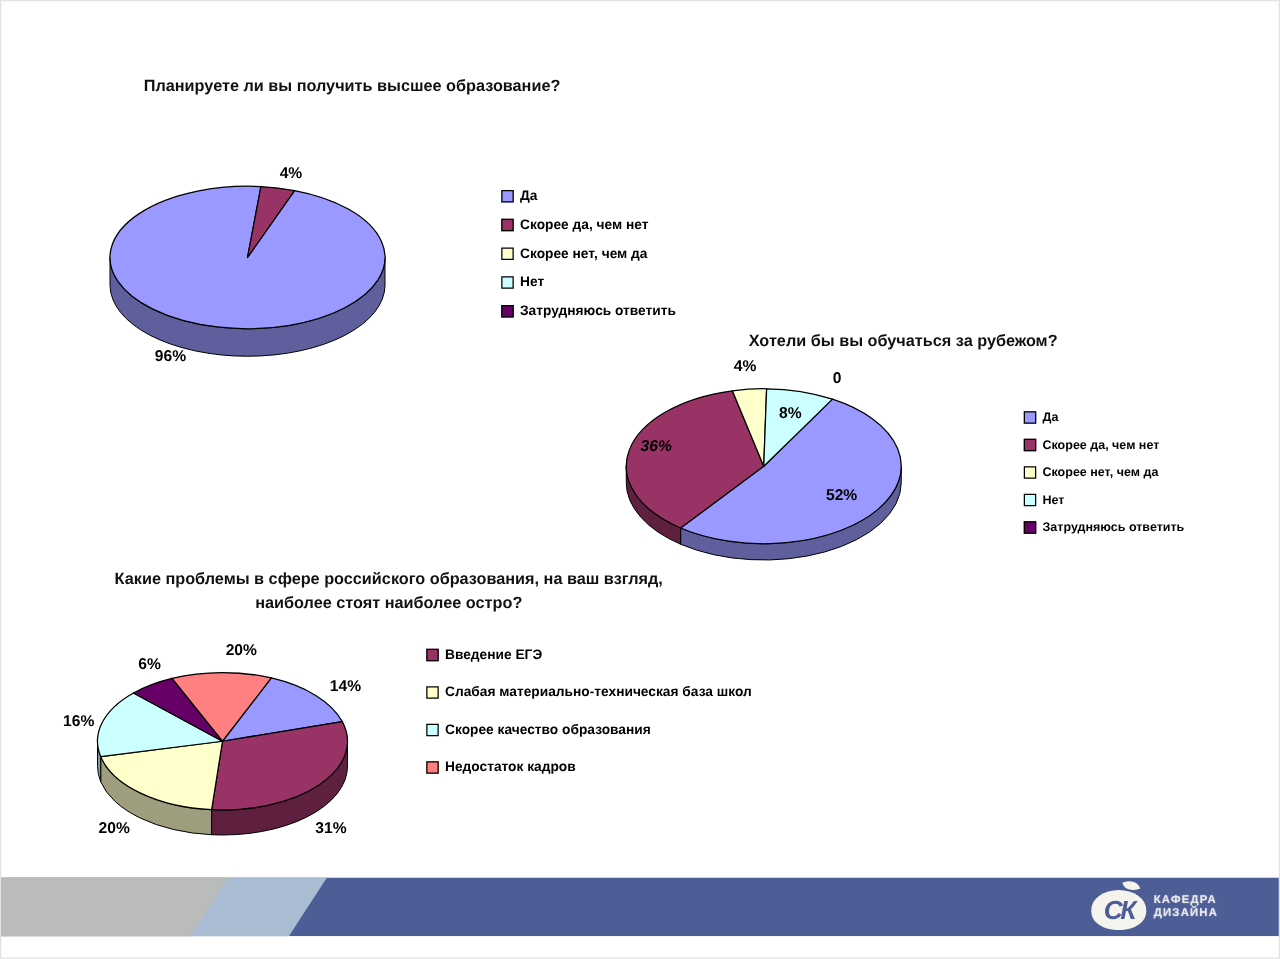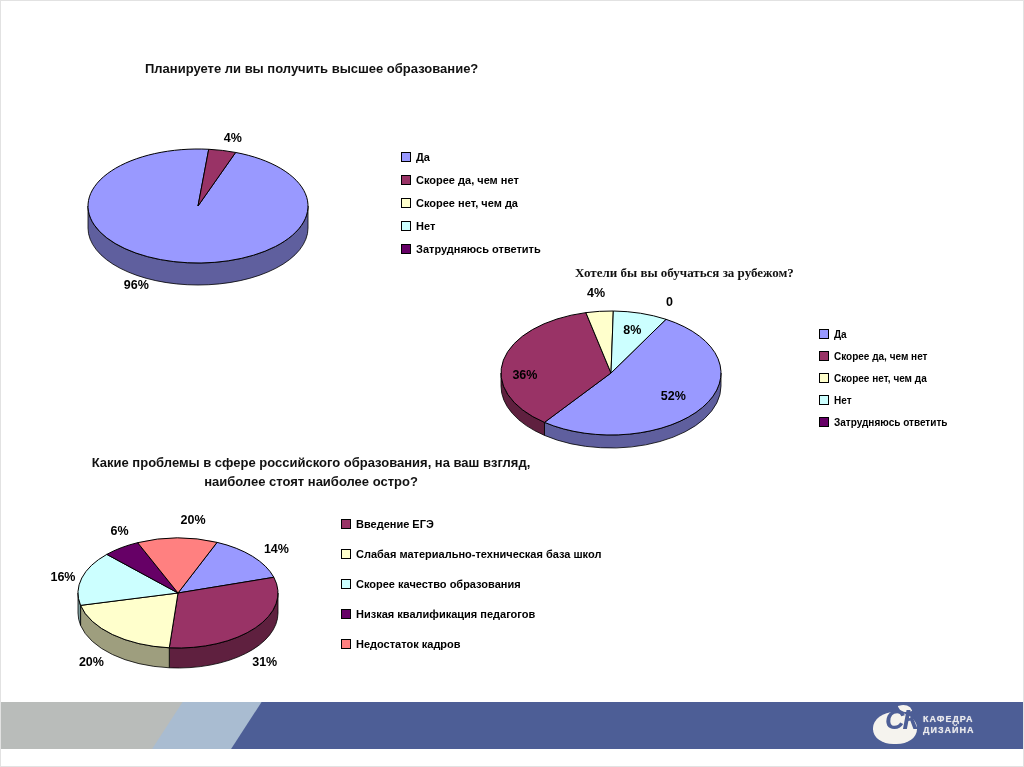--- a/index.html
+++ b/index.html
@@ -4,22 +4,22 @@
 <style>
   html,body{margin:0;padding:0;}
   body{
     width:1024px;height:767px;position:relative;background:#ffffff;
     font-family:"Liberation Sans","DejaVu Sans",sans-serif;overflow:hidden;
     box-sizing:border-box;border:1px solid #e2e2e2;
   }
   .chart-title{
     position:absolute;font-weight:bold;font-size:13px;color:#111;line-height:19px;
   }
-  #title-1{left:114px;top:58px;width:480px;margin-left:30px;}
-  #title-2{left:574px;top:262px;width:330px;font-family:Liberation Serif, serif;}
+  #title-1{left:114px;top:58px;width:480px;}
+  #title-2{left:598px;top:262px;width:330px;}
   #title-3{left:80px;top:452px;width:460px;text-align:center;}
   #pie-overlay{position:absolute;left:0;top:0;width:1024px;height:767px;}
   .pct{
     position:absolute;transform:translate(-50%,-50%);
     font-weight:bold;font-size:12.5px;color:#000;white-space:nowrap;
   }
   .legend{position:absolute;display:flex;flex-direction:column;}
   #legend-1{left:400px;top:150px;width:190px;}
   #legend-2{left:818px;top:327px;width:180px;}
   #legend-3{left:340px;top:517px;width:268px;}
@@ -42,22 +42,22 @@
   .apple{position:relative;width:46px;height:40px;}
   .apple .body{
     position:absolute;left:0;top:7px;width:44px;height:32px;background:#f5f3ee;
     border-radius:50% 50% 46% 46%;
   }
   .apple .leaf{
     position:absolute;left:26px;top:-1px;width:12px;height:9px;background:#f5f3ee;
     border-radius:0 90% 0 90%;transform:rotate(-18deg);
   }
   .apple .monogram{
-    position:absolute;left:0;top:0;width:44px;text-align:right;
-    font-weight:bold;font-size:27px;letter-spacing:-2px;color:#4d5e96;
+    position:absolute;left:0;top:12px;width:44px;text-align:center;
+    font-weight:bold;font-size:21px;letter-spacing:-2px;color:#4d5e96;
     font-style:italic;
   }
   .logo-text{margin-left:4px;display:flex;flex-direction:column;gap:2px;}
   .logo-line{
     font-size:9px;font-weight:bold;color:#e8e8ec;letter-spacing:1px;line-height:9px;
     text-shadow:0 0 1px #c6cadb;
   }
 </style>
 </head>
 <body>
@@ -138,24 +138,20 @@
     </div>
     <div class="legend-item">
       <span class="swatch" style="background: rgb(255, 255, 204);"></span>
       <span>Слабая материально-техническая база школ</span>
     </div>
     <div class="legend-item">
       <span class="swatch" style="background: rgb(204, 255, 255);"></span>
       <span>Скорее качество образования</span>
     </div>
     <div class="legend-item">
-      <span class="swatch" style="background: rgb(102, 0, 102);"></span>
-      <span>Низкая квалификация педагогов</span>
-    </div>
-    <div class="legend-item">
       <span class="swatch" style="background: rgb(255, 128, 128);"></span>
       <span>Недостаток кадров</span>
     </div>
   </div>
 
 <div class="footer">
   <div class="f-dark" style="background: rgb(77, 94, 150);"></div>
   <div class="f-light" style="background: rgb(169, 188, 209);"></div>
   <div class="f-gray" style="background: rgb(185, 188, 186);"></div>
 </div>
@@ -168,21 +164,21 @@
   </div>
   <div class="logo-text">
     <span class="logo-line">КАФЕДРА</span>
     <span class="logo-line">ДИЗАЙНА</span>
   </div>
 </div>
 
 <div class="pct" style="left: 135.319px; top: 284.259px;">96%</div>
 <div class="pct" style="left: 231.757px; top: 137.411px;">4%</div>
 <div class="pct" style="left: 672.303px; top: 395.331px;">52%</div>
-<div class="pct" style="left: 523.923px; top: 374px;">36%</div>
+<div class="pct" style="left: 523.923px; top: 356px; font-style: italic;">36%</div>
 <div class="pct" style="left: 595.052px; top: 291.842px;">4%</div>
 <div class="pct" style="left: 631.298px; top: 329.004px;">8%</div>
 <div class="pct" style="left: 668.6px; top: 301.124px;">0</div>
 <div class="pct" style="left: 275.403px; top: 547.61px;">14%</div>
 <div class="pct" style="left: 263.743px; top: 661.19px;">31%</div>
 <div class="pct" style="left: 90.4002px; top: 660.792px;">20%</div>
 <div class="pct" style="left: 61.9872px; top: 576px;">16%</div>
 <div class="pct" style="left: 118.638px; top: 529.524px;">6%</div>
 <div class="pct" style="left: 192.078px; top: 519.402px;">20%</div>
 

